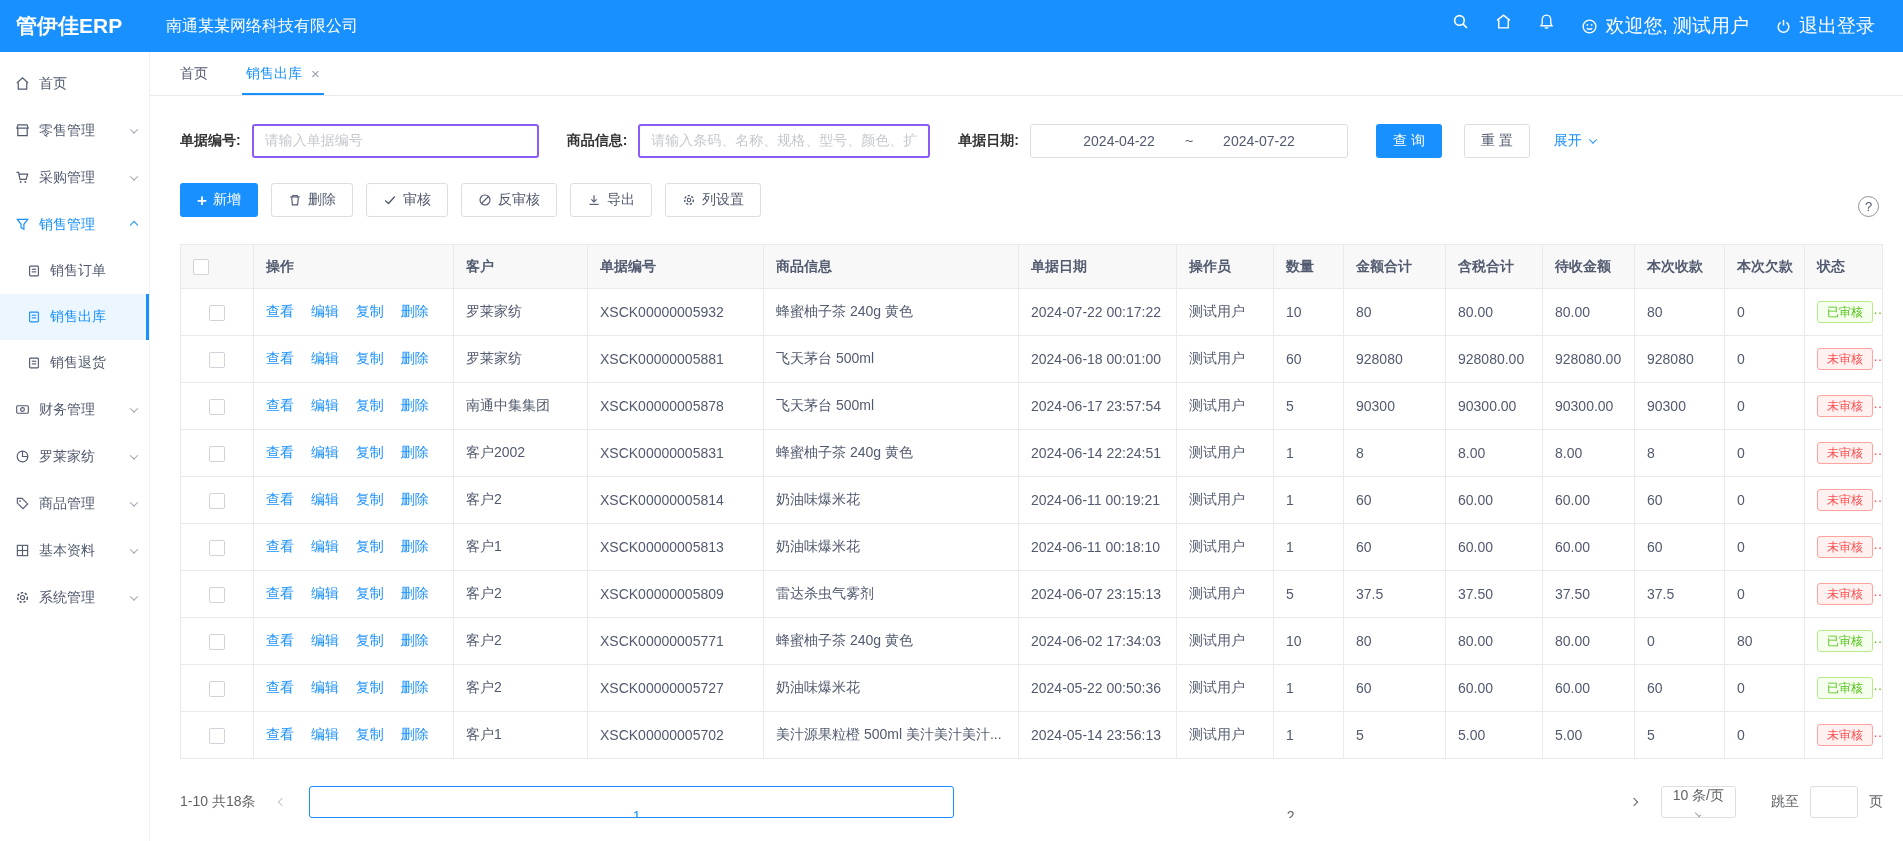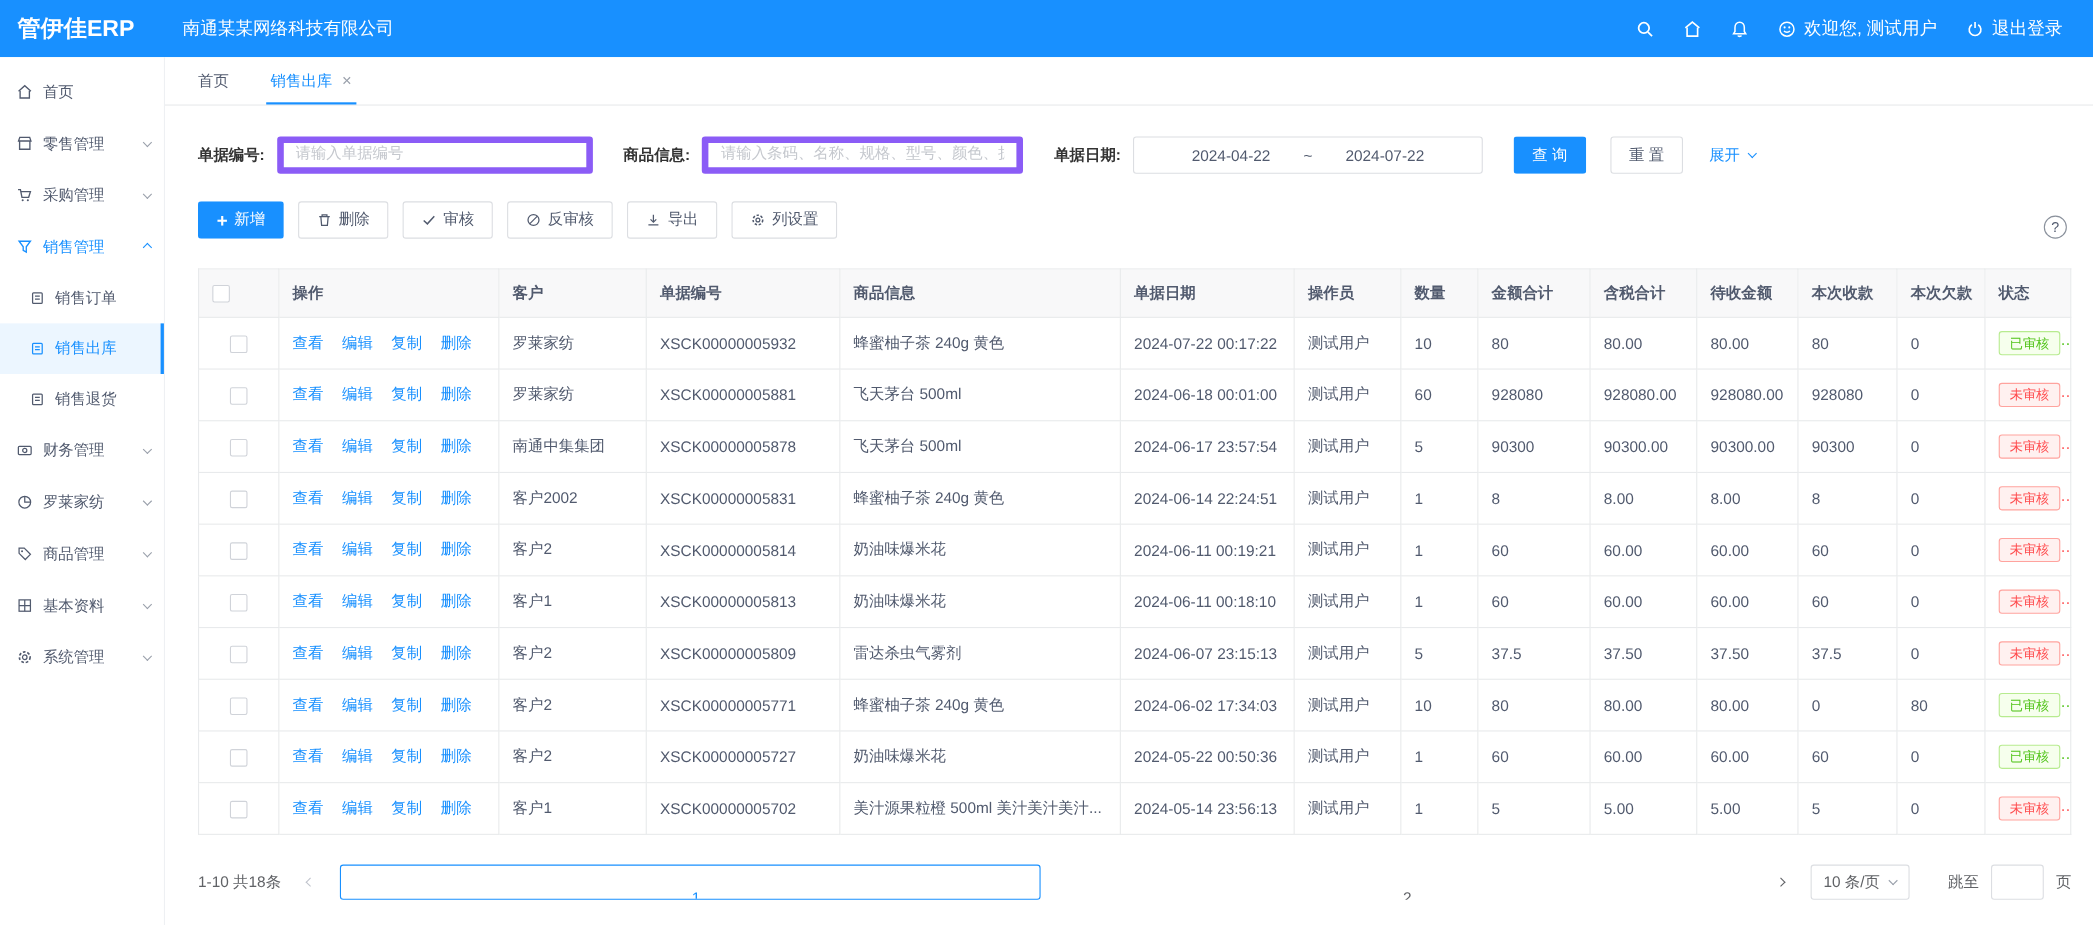--- a/index.html
+++ b/index.html
@@ -3,21 +3,21 @@
 <meta charset="utf-8">
 <style>
   * { margin:0; padding:0; box-sizing:border-box; }
   html,body { width:1903px; height:841px; font-family:"Liberation Sans","DejaVu Sans",sans-serif; font-size:14px; color:#515a6e; background:#fff; overflow:hidden; }
   .app { width:1903px; height:841px; display:flex; flex-direction:column; }
 
   
   .topbar { height:52px; background:#1890ff; display:flex; align-items:center; flex-shrink:0; }
   .logo { width:150px; padding-left:16px; font-size:21px; font-weight:bold; color:#fff; white-space:nowrap; }
   .company { color:#fff; font-size:16px; margin-left:16px; }
-  .topbar-right { margin-left:auto; display:flex; align-items:center; gap:26px; padding-right:28px; color:#fff; font-size:16px; }
+  .topbar-right { margin-left:auto; display:flex; align-items:flex-start; gap:26px; padding-right:28px; color:#fff; font-size:19px; }
   .tr-item { display:inline-flex; align-items:center; gap:7px; color:#fff; cursor:pointer; }
 
   
   .main { display:flex; flex:1; min-height:0; }
   .sidebar { width:150px; min-width:150px; border-right:1px solid #eef0f3; padding-top:8px; background:#fff; }
   .side-item { height:47px; display:flex; align-items:center; gap:9px; padding:0 12px 0 15px; font-size:14px; color:#515a6e; cursor:pointer; }
   .side-item svg { flex-shrink:0; }
   .side-chev { margin-left:auto; color:#9aa0ab; }
   .side-item.blue { color:#1890ff; }
   .side-item.blue .side-chev { color:#1890ff; }
@@ -30,21 +30,21 @@
   .tab { display:flex; align-items:center; gap:9px; font-size:14px; color:#515a6e; position:relative; cursor:pointer; }
   .tab.active { color:#1890ff; }
   .tab.active::after { content:""; position:absolute; left:-4px; right:-4px; bottom:0; height:2px; background:#1890ff; }
   .tab-close { color:#9aa0ab; font-size:15px; line-height:1; }
 
   .page { padding:28px 20px 0 30px; position:relative; flex:1; overflow:hidden; }
 
   
   .filters { display:flex; align-items:center; }
   .flabel { font-weight:bold; color:#333; margin-right:11px; white-space:nowrap; }
-  .finput { height:34px; border:6px solid #8b5cf6; border-radius:3px; padding:0 11px; font-size:14px; color:#be185d; outline:none; font-family:Liberation Serif, serif; background:#fff; }
+  .finput { height:34px; border:2px solid #8b5cf6; border-radius:3px; padding:0 11px; font-size:14px; color:#be185d; outline:none; font-family:Liberation Serif, serif; background:#fff; }
   .finput::placeholder { color:#c5c8ce; }
   .doc-no { width:287px; }
   .product { width:292px; }
   .ml { margin-left:28px; }
   .datebox { width:318px; height:34px; border:1px solid #dcdee2; border-radius:3px; display:flex; align-items:center; justify-content:center; gap:30px; color:#515a6e; cursor:pointer; }
   .btn { height:34px; border-radius:3px; font-size:14px; display:inline-flex; align-items:center; justify-content:center; padding:0 16px; cursor:pointer; border:1px solid transparent; font-family:inherit; gap:6px; white-space:nowrap; }
   .btn-primary { background:#1890ff; color:#fff; }
   .btn-default { background:#fff; border-color:#dcdee2; color:#515a6e; }
   .btn svg { stroke:#515a6e; }
   .btn-primary .plus { font-size:17px; line-height:1; font-weight:bold; }
@@ -74,21 +74,21 @@
   .badge-green { color:#52c41a; border-color:#b7eb8f; background:#f6ffed; }
   .badge-red { color:#ff4d4f; border-color:#ffa39e; background:#fff1f0; }
   .red-text { color:#ff4d4f; }
 
   
   .pagination { display:flex; align-items:center; justify-content:flex-end; gap:11px; margin-top:27px; color:#606266; }
   .pg-btn { min-width:32px; height:32px; display:inline-flex; align-items:center; justify-content:center; border-radius:3px; cursor:pointer; background:#fff; }
   .pg-btn.page.active { border:1px solid #1890ff; color:#1890ff; }
   .arrow-prev { color:#c0c4cc; }
   .arrow-next { color:#606266; }
-  .page-size { height:32px; border:1px solid #dcdee2; border-radius:3px; display:inline-flex; align-items:center; gap:9px; padding:0 11px; cursor:pointer; color:#606266; }
+  .page-size { height:32px; border:1px solid #dcdee2; border-radius:3px; display:inline-flex; align-items:center; gap:9px; padding:0 11px; cursor:pointer; color:#606266;flex-direction:column; }
   .page-size .chev { color:#9aa0ab; }
   .jump-label { margin-left:24px;font-family:Liberation Mono, monospace; }
   .jump-input { width:48px; height:32px; border:1px solid #dcdee2; border-radius:3px; outline:none; padding:0 6px; font-size:14px; font-family:inherit; }
 </style>
 </head>
 <body>
 
 <div class="app">
 
   <header class="topbar">

